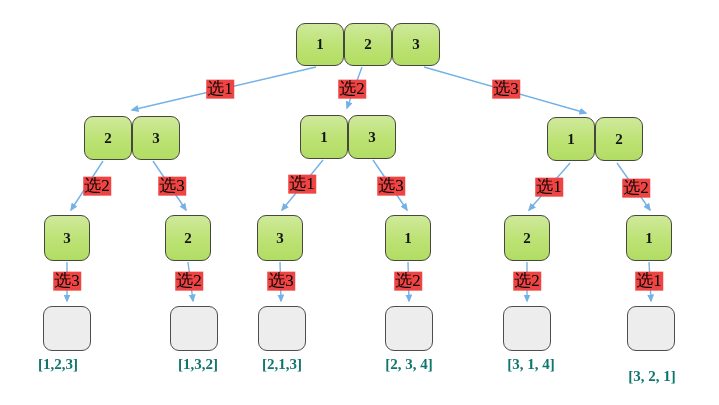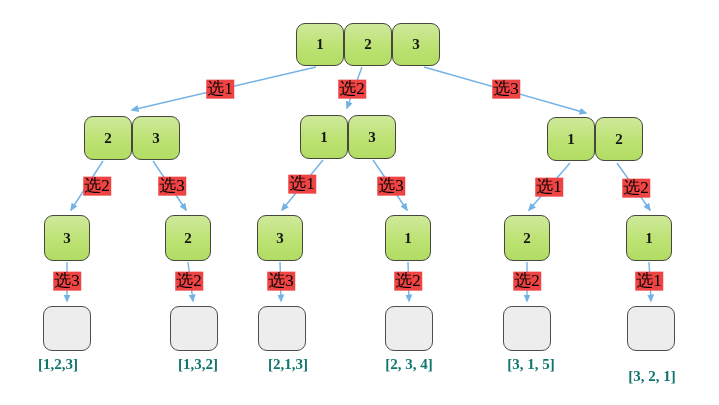--- a/index.html
+++ b/index.html
@@ -104,19 +104,19 @@
 
   <div class="graybox" style="left:43px;  top:306px;"></div>
   <div class="graybox" style="left:170px; top:306px;"></div>
   <div class="graybox" style="left:258px; top:306px;"></div>
   <div class="graybox" style="left:385px; top:306px;"></div>
   <div class="graybox" style="left:503px; top:306px;"></div>
   <div class="graybox" style="left:627px; top:306px;"></div>
 
   <div class="rlabel" style="left:58px;  top:356px;">[1,2,3]</div>
   <div class="rlabel" style="left:198px; top:356px;">[1,3,2]</div>
-  <div class="rlabel" style="left:288px; top:356px;">[2,1,3]</div>
+  <div class="rlabel" style="left:282px; top:356px;">[2,1,3]</div>
   <div class="rlabel" style="left:409px; top:356px;">[2, 3, 4]</div>
-  <div class="rlabel" style="left:531px; top:356px;">[3, 1, 5]</div>
+  <div class="rlabel" style="left:531px; top:356px;">[3, 1, 4]</div>
   <div class="rlabel" style="left:652px; top:368px;">[3, 2, 1]</div>
 
 
 </div>
 
 </body></html>

